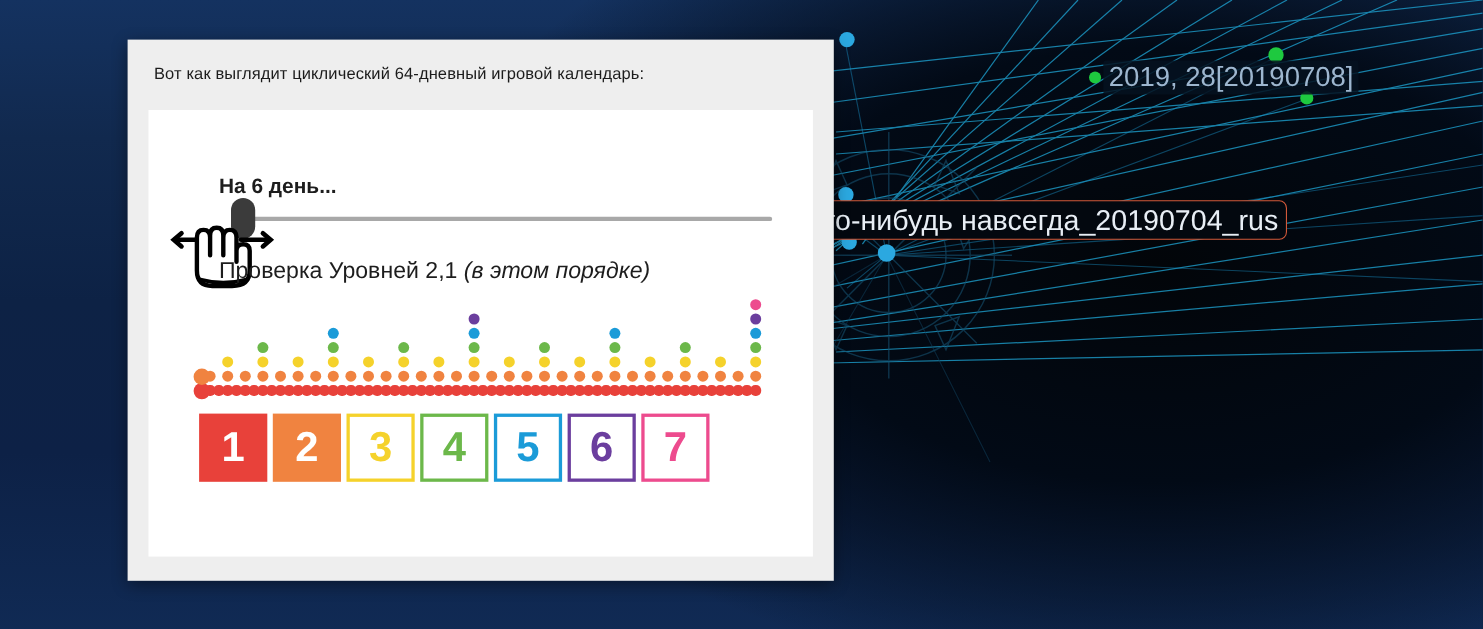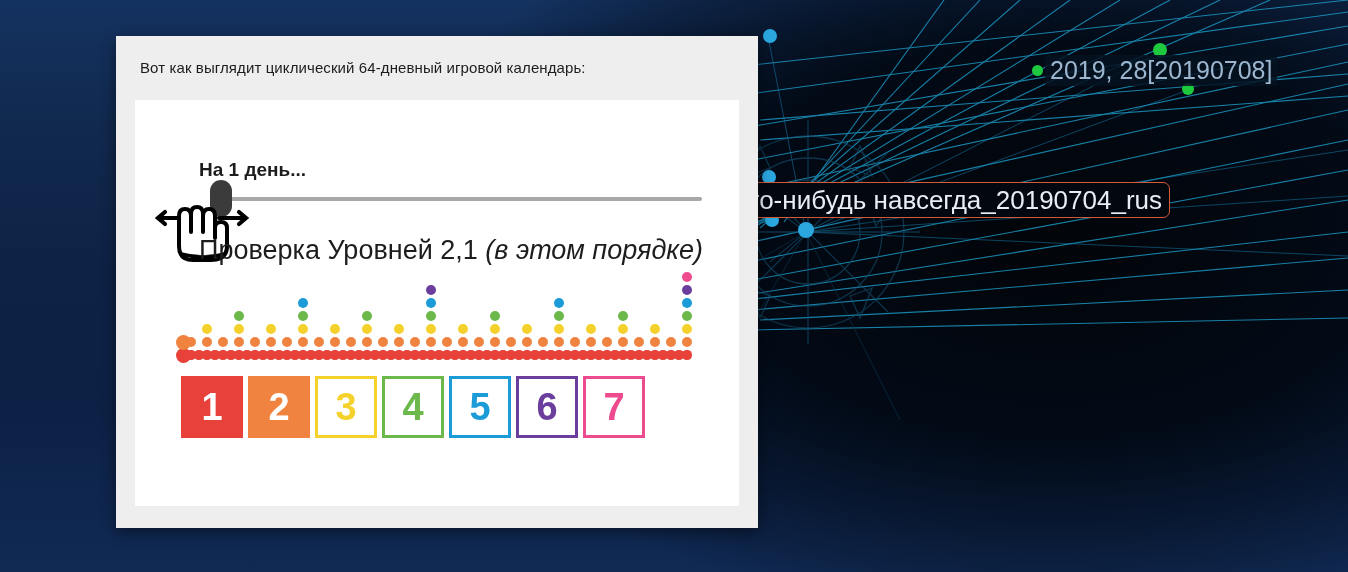--- a/index.html
+++ b/index.html
@@ -31,21 +31,21 @@
     display:inline-block;flex:none;margin-right:2px;
   }
 
   #label-spaced{left:20px;top:96px;}
   #label-spaced .lbl-txt{color:#24e07a;background:#050d18;}
   #label-spaced .node-dot{background:#12c455;}
 
   #label-ov{left:700px;top:96px;}
   #label-ov .lbl-txt{color:#18d48f;background:#050d18;}
 
-  #label-2019{left:1032px;top:55px;}
+  #label-2019{left:990px;top:55px;}
   #label-2019 .lbl-txt{color:#9db6cf;background:rgba(5,18,32,.85);}
   #label-2019 .node-dot{background:#1ec93f;}
 
   #label-navsegda{left:726px;top:182px;}
   #label-navsegda .lbl-txt{
     color:#e8eef5;background:#03080f;
     border:1px solid #d2593a;border-radius:7px;
     padding:4px 7px;font-size:26px;
   }
 
@@ -72,21 +72,21 @@
     background:#ffffff;flex:1;position:relative;overflow:hidden;
   }
 
   
   .slide-heading{
     position:absolute;left:64px;top:59px;
     font-size:19px;font-weight:bold;color:#1d1d1d;
   }
   .slide-sub{
     position:absolute;left:64px;top:135px;
-    font-size:27px;color:#1d1d1d;white-space:nowrap;
+    font-size:21px;color:#1d1d1d;white-space:nowrap;
   }
   .slide-sub i{font-style:italic;}
 
   
   #slider{position:absolute;left:47px;top:80px;width:520px;height:38px;}
   #slider-track{
     position:absolute;left:44px;top:17px;width:476px;height:4px;
     background:#a8a8a8;border-radius:2px;
   }
   #slider-thumb{
@@ -195,21 +195,21 @@
     <span class="lbl-txt">что-нибудь навсегда_20190704_rus</span>
   </div>
 
 </div>
 
 <div id="dialog">
   <div id="dialog-title">Вот как выглядит циклический 64-дневный игровой календарь:</div>
 
   <div id="dialog-body">
 
-    <div class="slide-heading">На 1 день...</div>
+    <div class="slide-heading">На 6 день...</div>
 
     <div id="slider">
       <div id="slider-track"></div>
       <div id="slider-thumb"></div>
     </div>
 
     <svg id="hand" viewBox="0 0 108 70">
       <g stroke="#000" stroke-width="4.2" fill="none" stroke-linecap="round">
         <path d="M6 20 L36 20"></path>
           <path d="M12 14 L5 20 L12 26"></path>

